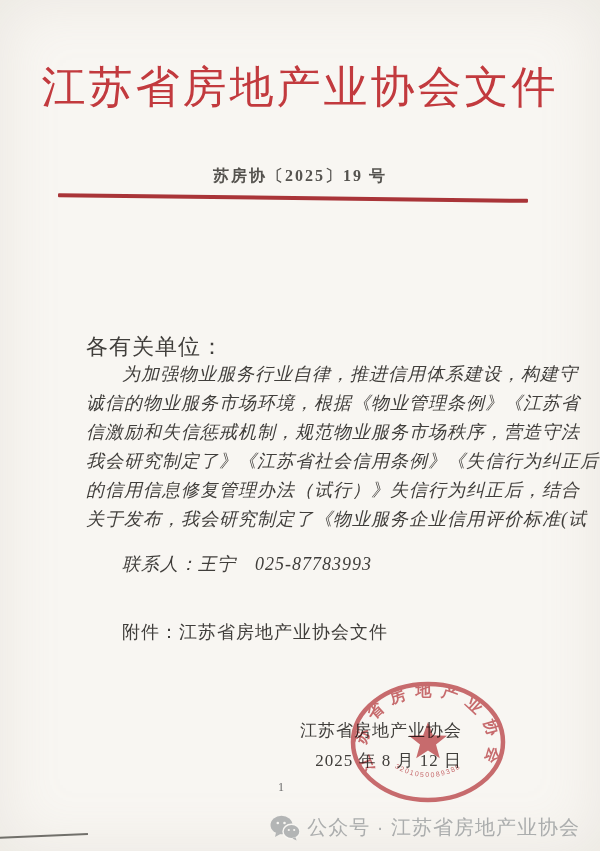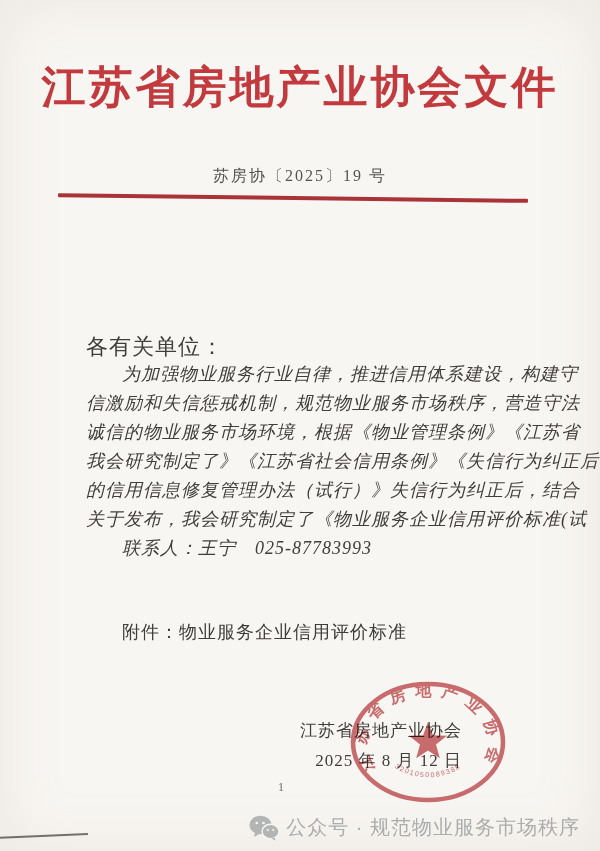--- a/index.html
+++ b/index.html
@@ -12,31 +12,32 @@
     width: 600px; height: 851px;
     margin: 0 auto;
     background: var(--paper, #f8f6f2);
     box-shadow: inset 0 0 60px rgba(175,165,150,.18);
     overflow: hidden;
     color: var(--ink, #403e3b);
   }
   .header-title {
     position: absolute; top: 58px; left: 0; right: 0;
     text-align: center;
-    font-size: 44px; font-weight: bold;
+    font-size: 44px; font-weight: normal;
     letter-spacing: 3px;
     color: var(--header-red, #c23a3e);
     white-space: nowrap;
   }
   .doc-number {
     position: absolute; top: 166px; left: 0; right: 0;
     text-align: center;
     font-size: 16px;
     letter-spacing: 2px;
     color: #55534f;
+    font-weight: bold;
   }
   .red-rule {
     position: absolute; top: 196px; left: 58px;
     width: 470px; height: 4px;
     background: var(--rule-red, #a93438);
     transform: rotate(0.7deg);
     border-radius: 1px;
   }
   .notice-title {
     position: absolute; top: 240px; left: 0; right: 0;
@@ -51,21 +52,21 @@
   }
   .body-block {
     position: absolute; top: 360px; left: 86px;
     width: 462px;
     font-size: 18px;
     line-height: 29px;
     letter-spacing: 1px;
   }
   .body-line { white-space: nowrap; font-style: italic; }
   .body-line:first-child { text-indent: 2em; }
-  .body-line:last-child  { text-indent: 2em; margin-top: 0; }
+  .body-line:last-child  { text-indent: 2em; margin-top: 16px; }
   .attachment-line {
     position: absolute; top: 620px; left: 86px;
     font-size: 18px; letter-spacing: 1px;
     text-indent: 2em;
   }
   .signature-block {
     position: absolute; top: 716px; right: 138px;
     text-align: right;
     font-size: 17px;
     line-height: 30px;
@@ -111,29 +112,29 @@
 
   <div class="doc-number">苏房协〔2025〕19 号</div>
 
   <div class="red-rule"></div>
 
 
   <div class="salutation">各有关单位：</div>
 
   <div class="body-block">
       <div class="body-line">为加强物业服务行业自律，推进信用体系建设，构建守</div>
+      <div class="body-line">诚信的物业服务市场环境，根据《物业管理条例》《江苏省</div>
       <div class="body-line">信激励和失信惩戒机制，规范物业服务市场秩序，营造守法</div>
-      <div class="body-line">诚信的物业服务市场环境，根据《物业管理条例》《江苏省</div>
       <div class="body-line">我会研究制定了》《江苏省社会信用条例》《失信行为纠正后</div>
       <div class="body-line">的信用信息修复管理办法（试行）》失信行为纠正后，结合</div>
       <div class="body-line">关于发布，我会研究制定了《物业服务企业信用评价标准(试</div>
       <div class="body-line">联系人：王宁　025-87783993</div>
     </div>
 
-  <div class="attachment-line">附件：物业服务企业信用评价标准</div>
+  <div class="attachment-line">附件：江苏省房地产业协会文件</div>
 
   <div class="signature-block">
     <div>江苏省房地产业协会</div>
     <div>2025 年 8 月 12 日</div>
   </div>
 
   <svg class="seal" viewBox="0 0 162 126" xmlns="http://www.w3.org/2000/svg">
     <defs>
       <path id="seal-arc-top" d="M 30,90 A 61,48 0 1 1 132,90" fill="none"></path>
       <path id="seal-arc-bottom" d="M 40,81 A 52,42 0 0 0 122,81" fill="none"></path>
@@ -154,18 +155,18 @@
     <svg class="wechat-icon" viewBox="0 0 30 26" xmlns="http://www.w3.org/2000/svg">
       <ellipse cx="11.5" cy="10" rx="11" ry="9.2" fill="#b3b5b5"></ellipse>
       <path d="M 6,17.5 L 5,22 L 10,19.3 Z" fill="#b3b5b5"></path>
       <circle cx="7.8" cy="8" r="1.3" fill="#f8f6f2"></circle>
       <circle cx="14.5" cy="8" r="1.3" fill="#f8f6f2"></circle>
       <ellipse cx="21.5" cy="16.5" rx="8.5" ry="7.2" fill="#b3b5b5" stroke="#f8f6f2" stroke-width="1.4"></ellipse>
       <path d="M 25.5,22.2 L 26.6,25.5 L 22.4,23.4 Z" fill="#b3b5b5"></path>
       <circle cx="18.8" cy="15" r="1.1" fill="#f8f6f2"></circle>
       <circle cx="24.2" cy="15" r="1.1" fill="#f8f6f2"></circle>
     </svg>
-    <span>公众号 · 规范物业服务市场秩序</span>
+    <span>公众号 · 江苏省房地产业协会</span>
   </div>
 
   <div class="scan-artifact"></div>
 
 </div>
 
 </body></html>

